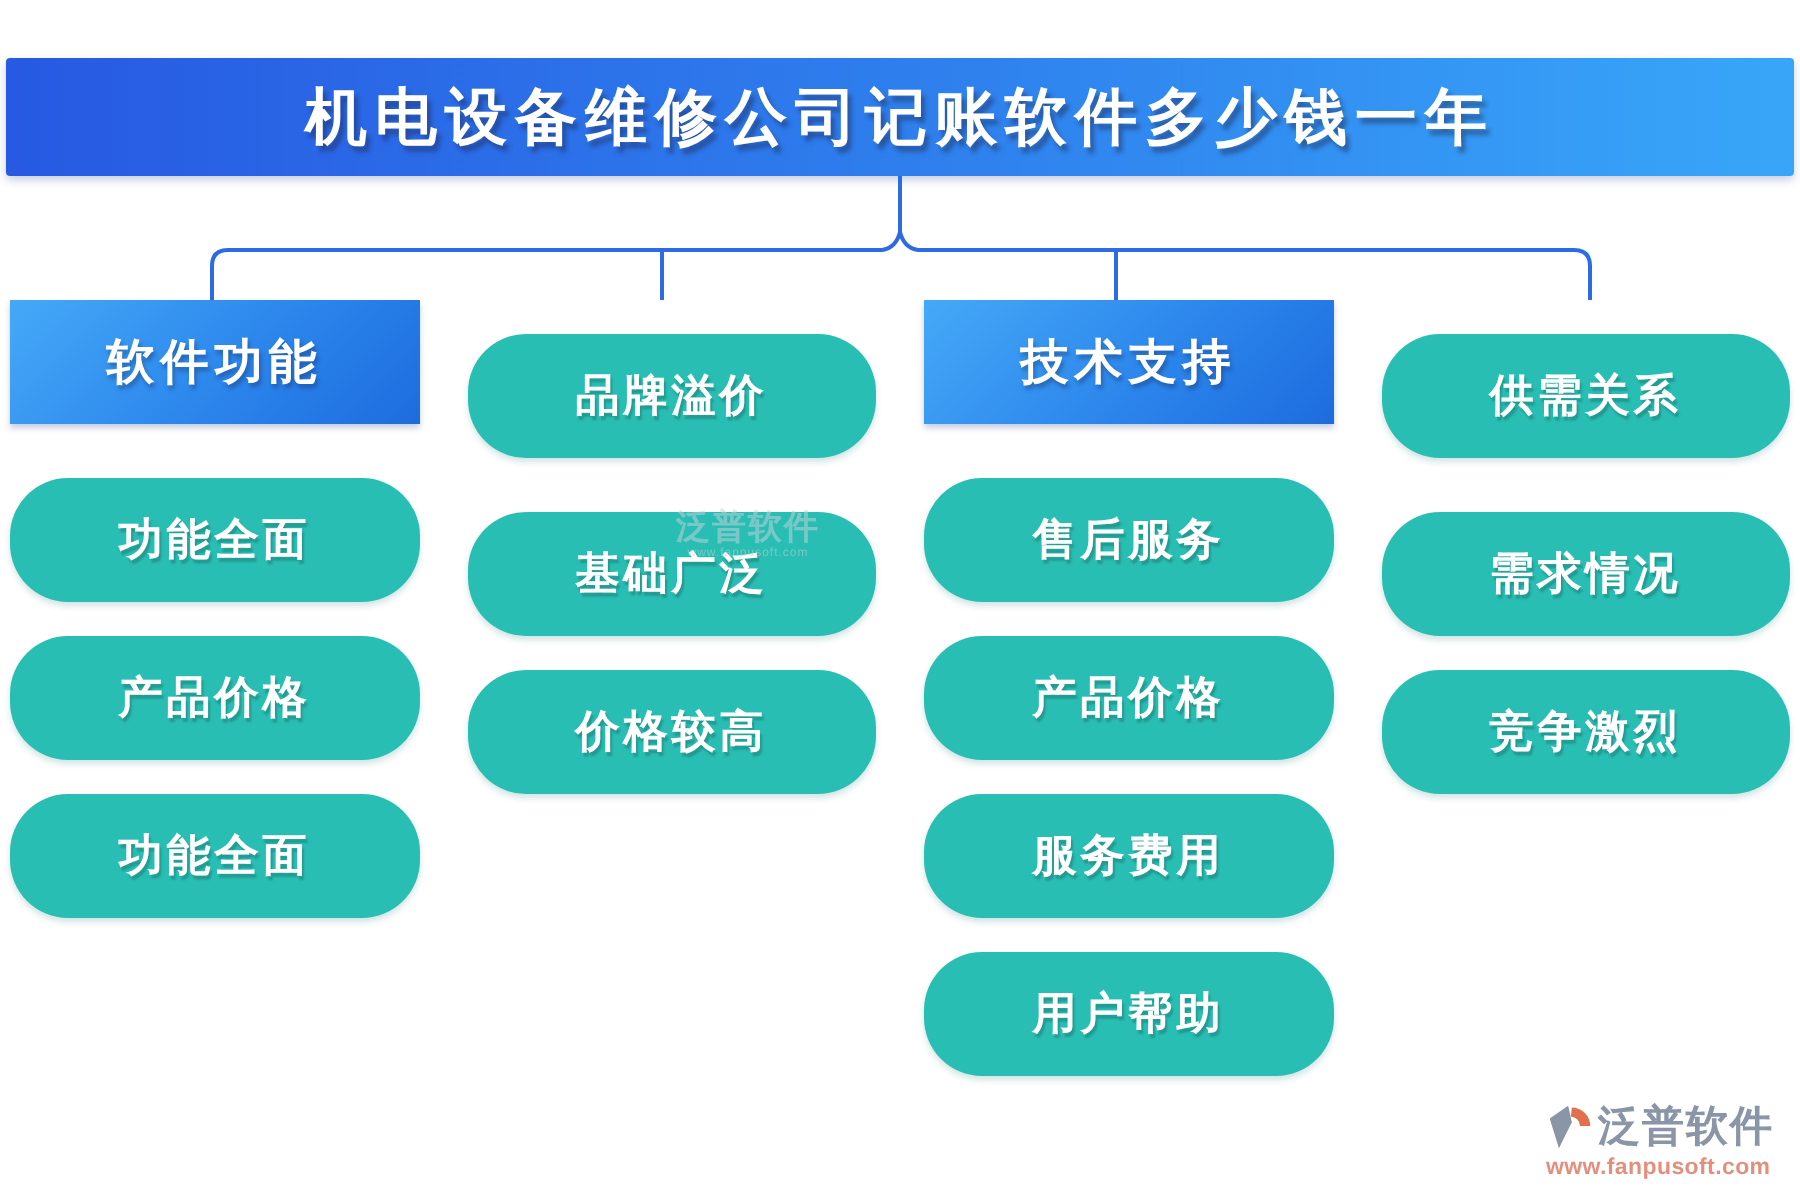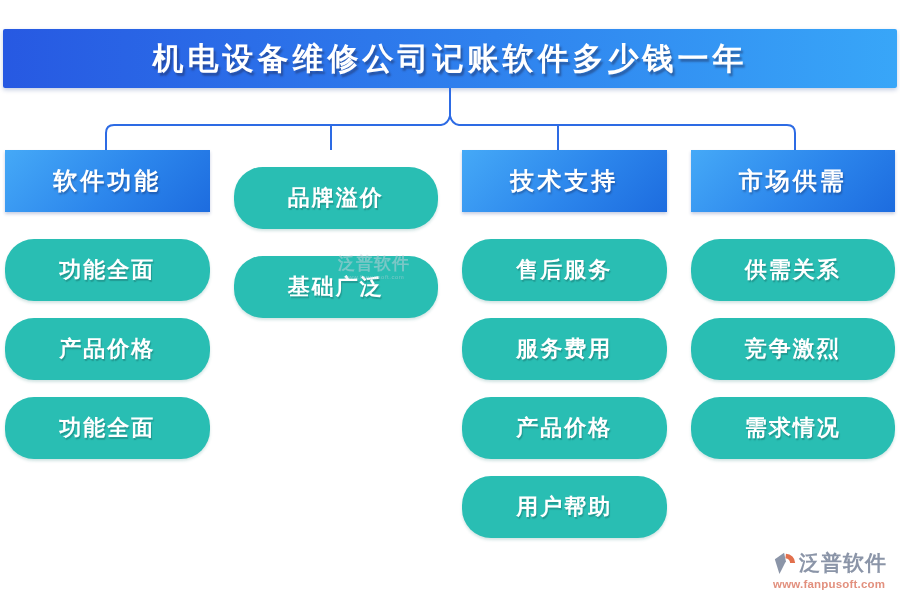--- a/index.html
+++ b/index.html
@@ -77,35 +77,35 @@
     <div class="col">
       <div class="node header-node">软件功能</div>
       <div class="node item-node">功能全面</div>
       <div class="node item-node">产品价格</div>
       <div class="node item-node">功能全面</div>
     </div>
 
     <div class="col">
       <div class="node item-node">品牌溢价</div>
       <div class="node item-node">基础广泛</div>
+      <div class="node item-node">价格较高</div>
     </div>
 
     <div class="col">
       <div class="node header-node">技术支持</div>
       <div class="node item-node">售后服务</div>
+      <div class="node item-node">产品价格</div>
       <div class="node item-node">服务费用</div>
-      <div class="node item-node">产品价格</div>
       <div class="node item-node">用户帮助</div>
     </div>
 
     <div class="col">
-      <div class="node header-node">市场供需</div>
       <div class="node item-node">供需关系</div>
+      <div class="node item-node">需求情况</div>
       <div class="node item-node">竞争激烈</div>
-      <div class="node item-node">需求情况</div>
     </div>
 
   </div>
 
   <div class="watermark">
     <div class="wm-brand">泛普软件</div>
     <div class="wm-url">www.fanpusoft.com</div>
   </div>
 
   <div class="footer">

